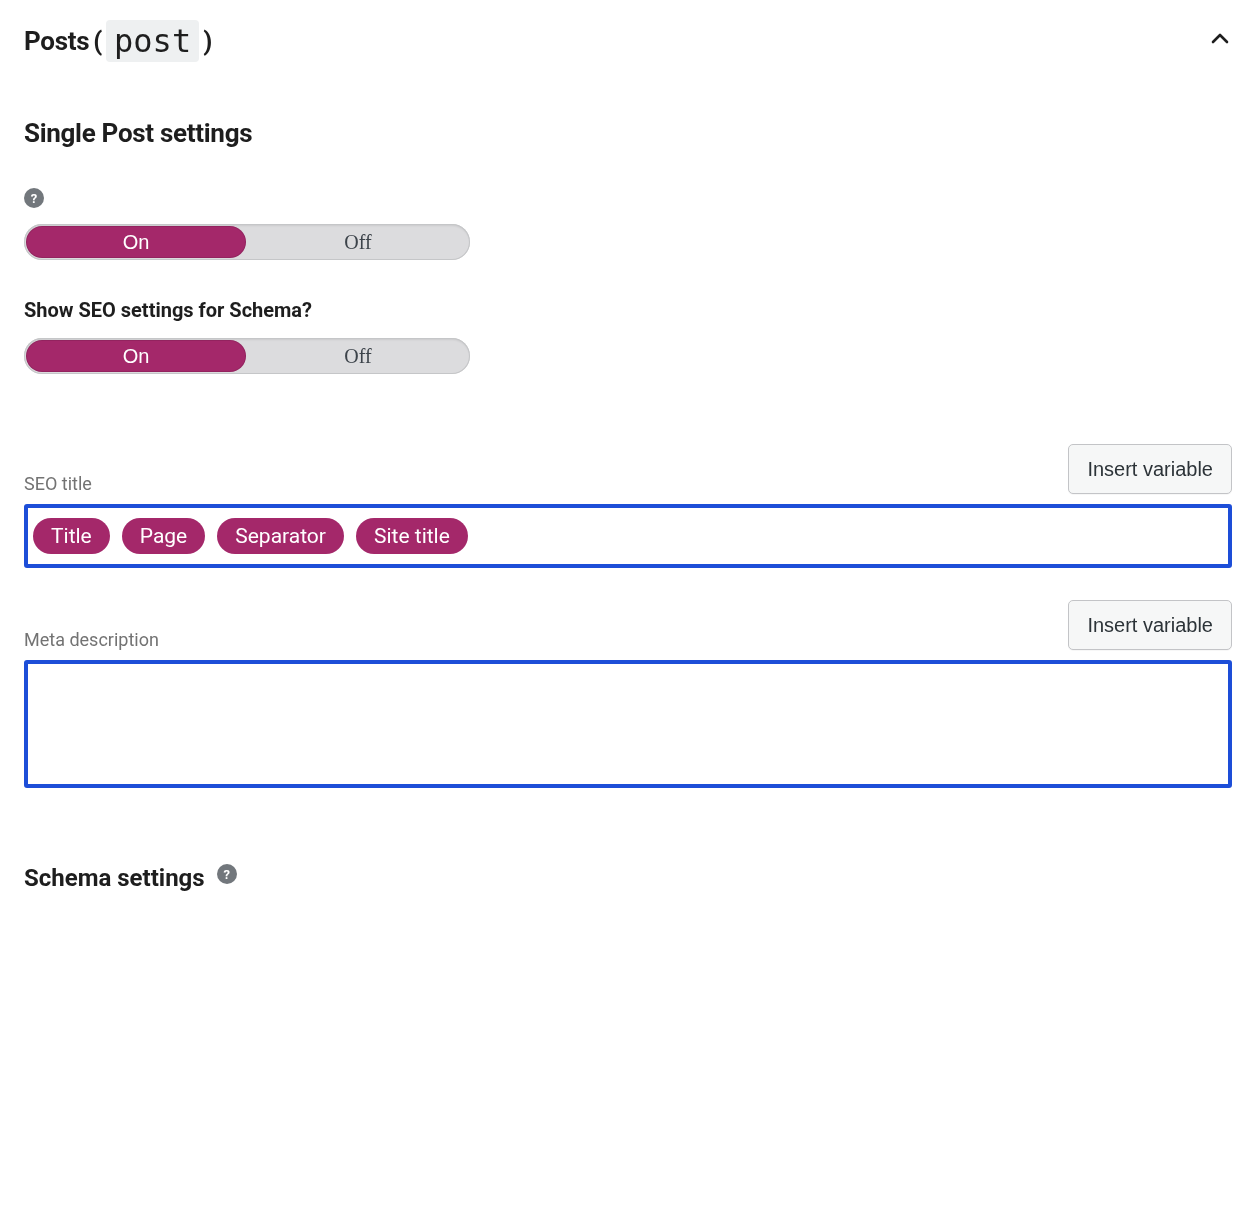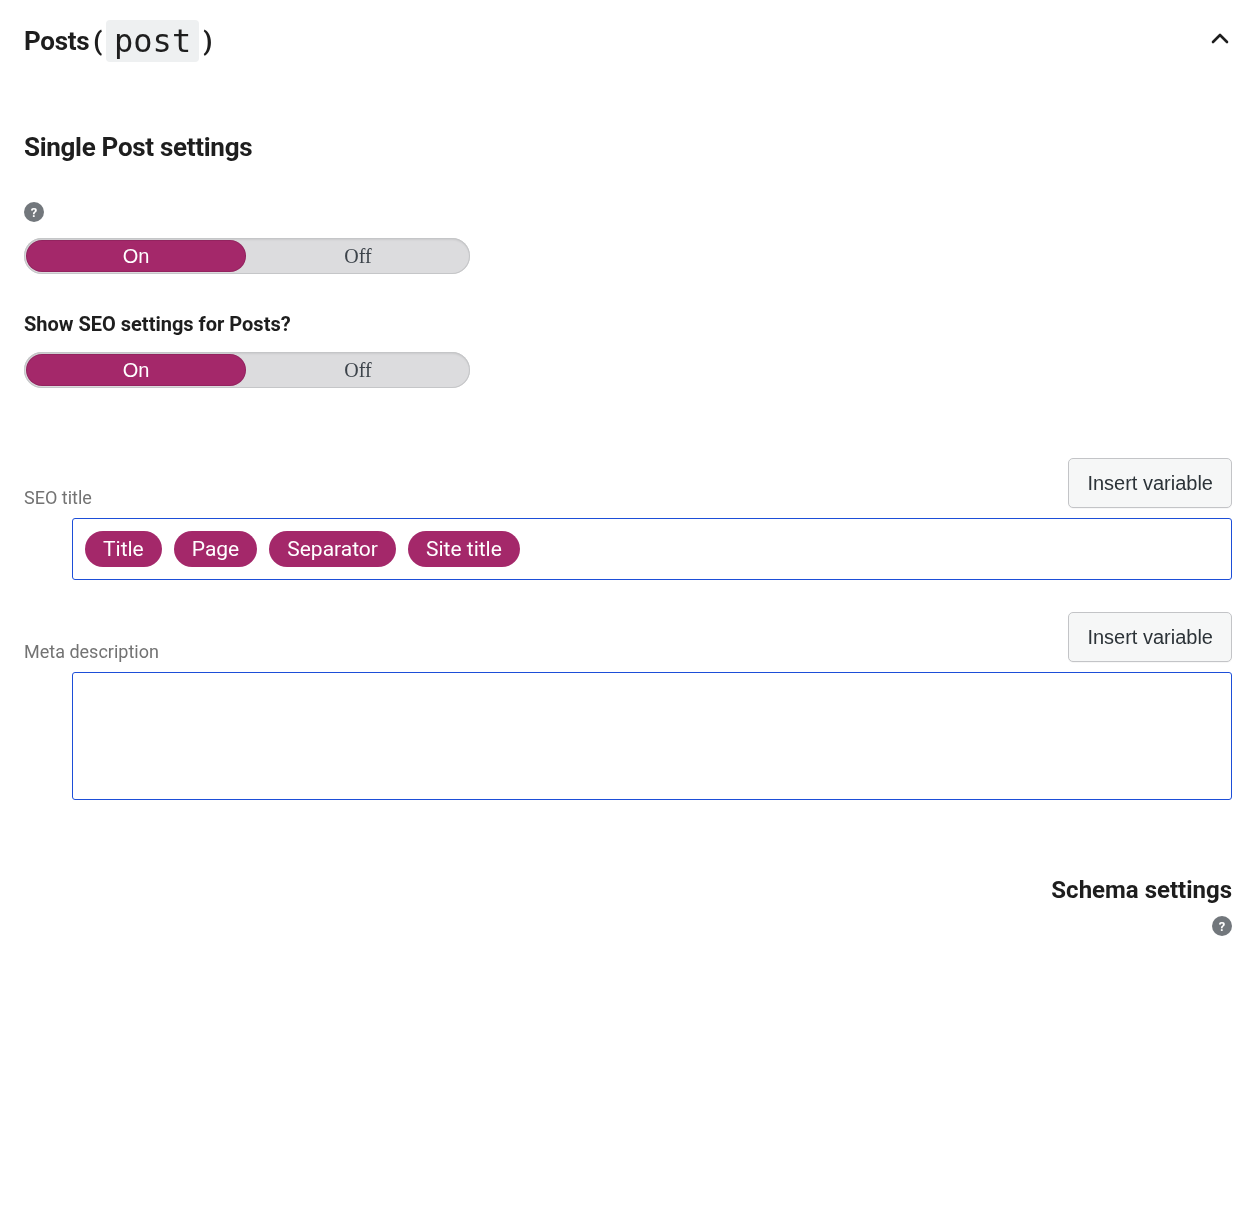--- a/index.html
+++ b/index.html
@@ -7,21 +7,21 @@
       font-family: -apple-system, BlinkMacSystemFont, "Segoe UI", Roboto, "Helvetica Neue", Arial, sans-serif;
       background: #fff;
       color: #1e1e1e;
       padding: 20px 24px;
       width: 1256px;
     }
     .panel-header {
       display: flex;
       align-items: center;
       justify-content: space-between;
-      margin-bottom: 70px;
+      margin-bottom: 56px;
       cursor: pointer;
       gap: 36px;
     }
     .panel-title {
       font-size: 26px;
       font-weight: 700;
       letter-spacing: -0.3px;
       display: flex;
       align-items: center;
       gap: 4px;
@@ -124,50 +124,48 @@
       border: 1px solid #c3c4c7;
       border-radius: 5px;
       font-size: 20px;
       color: #2c3338;
       cursor: pointer;
       box-shadow: 0 1px 0 rgba(0,0,0,0.03);
       margin-left: 8px;
     }
 
     .editor-input {
-      border: 1px solid #1d4ed8;
+      border: 4px solid #1d4ed8;
       border-radius: 3px;
-      padding: 10px 12px;
+      padding: 10px 5px;
       min-height: 62px;
       display: flex;
       align-items: center;
       gap: 12px;
       cursor: text;
       background:#fff;
-      margin-left:48px;
     }
     .editor-input.tall { min-height: 128px; align-items: flex-start; }
 
     .var-pill {
       background: #a4286a;
       color: #fff;
       font-size: 21px;
       padding: 6px 18px;
       border-radius: 22px;
       white-space: nowrap;
       cursor: pointer;
     }
 
     .schema-section { margin-top: 76px; }
     .schema-header {
       display: flex;
-      align-items: flex-end;
+      align-items: flex-start;
       gap: 12px;
       margin-bottom: 16px;
-      flex-direction: column;
     }
     .schema-title {
       font-size: 24px;
       font-weight: 700;
     }
     .schema-desc {
       font-size: 21px;
       line-height: 1.55;
       color: #1e1e1e;
       max-width: 1040px;
@@ -197,21 +195,21 @@
     <span class="help-icon">?</span>
   </div>
   <div class="toggle-switch">
     <button class="toggle-half active">On</button>
     <button class="toggle-half inactive">Off</button>
   </div>
 </div>
 
 <div class="field-block">
   <div class="field-label-row">
-    <span class="field-label">Show SEO settings for Posts?</span>
+    <span class="field-label">Show SEO settings for Schema?</span>
   </div>
   <div class="toggle-switch">
     <button class="toggle-half active">On</button>
     <button class="toggle-half inactive">Off</button>
   </div>
 </div>
 
 <div class="cluster">
 
   <div class="editor-block">

